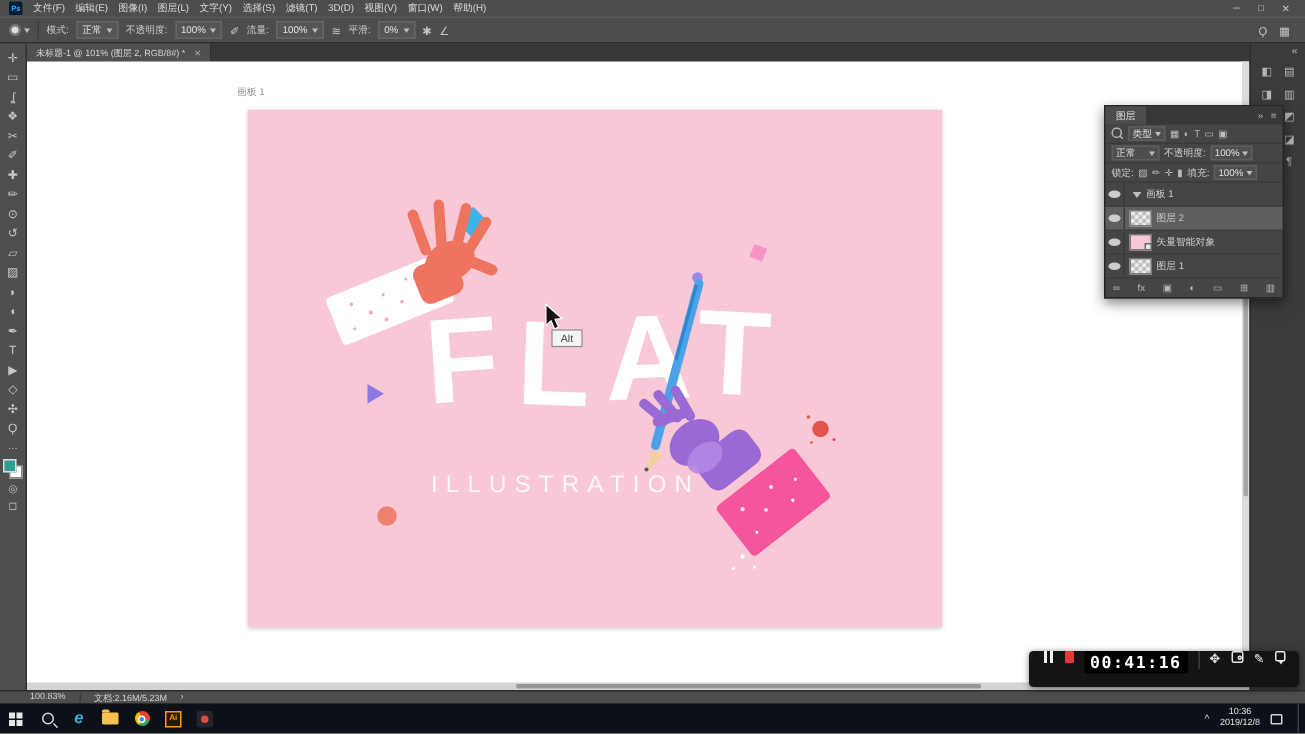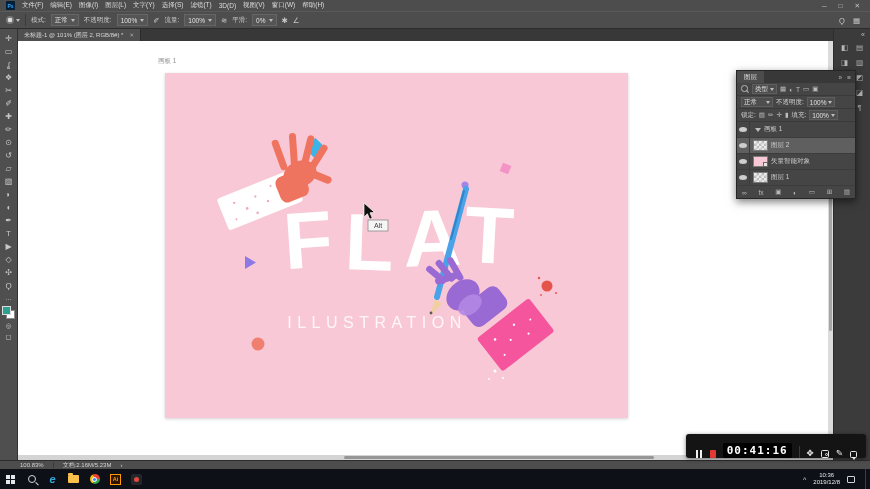--- a/index.html
+++ b/index.html
@@ -91,21 +91,21 @@
   .lname { overflow:hidden; text-overflow:ellipsis; }
   .lp-bottom { height:12px; display:flex; align-items:center; justify-content:space-between; padding:0 5px; color:#b9b9b9; font-size:6.5px; }
 
   
   .statusbar { position:absolute; left:0; right:0; bottom:20px; height:9px; background:#4d4d4d; border-top:1px solid #2c2c2c;
                display:flex; align-items:center; gap:9px; padding-left:20px; font-size:6px; color:#d2d2d2; }
   .sb-sep { width:1px; height:6px; background:#3a3a3a; }
 
   
   .recorder { position:absolute; right:4px; bottom:31px; height:24px; width:180px; background:#141414;
-              border-radius:3px; display:flex; align-items:flex-end; gap:7px; padding:0 9px; box-shadow:0 1px 4px rgba(0,0,0,.5); }
+              border-radius:3px; display:flex; align-items:flex-start; gap:7px; padding:0 9px; box-shadow:0 1px 4px rgba(0,0,0,.5); }
   .rc-pause { display:flex; }
   .rc-pause i { width:2px; height:8px; background:#f2f2f2; margin:0 1px; }
   .rc-stop { width:8px; height:8px; background:#e53935; border-radius:1px; }
   .rc-time { font-family:"DejaVu Sans Mono", monospace; font-weight:bold; font-size:11px; color:#fff;
              background:#000; padding:1px 4px; border-radius:2px; letter-spacing:1px; }
   .rc-sep { width:1px; height:12px; background:#3a3a3a; }
   .rc-ic { color:#eee; font-size:8.5px; }
   .rc-cam { width:11px; height:8px; border:1px solid #e8e8e8; border-radius:1.5px; position:relative; }
   .rc-cam i { position:absolute; left:3px; top:1.5px; width:3px; height:3px; border:1px solid #e8e8e8; border-radius:50%; }
   .rc-chat { width:9px; height:7px; border:1px solid #e8e8e8; border-radius:1.5px; position:relative; }

